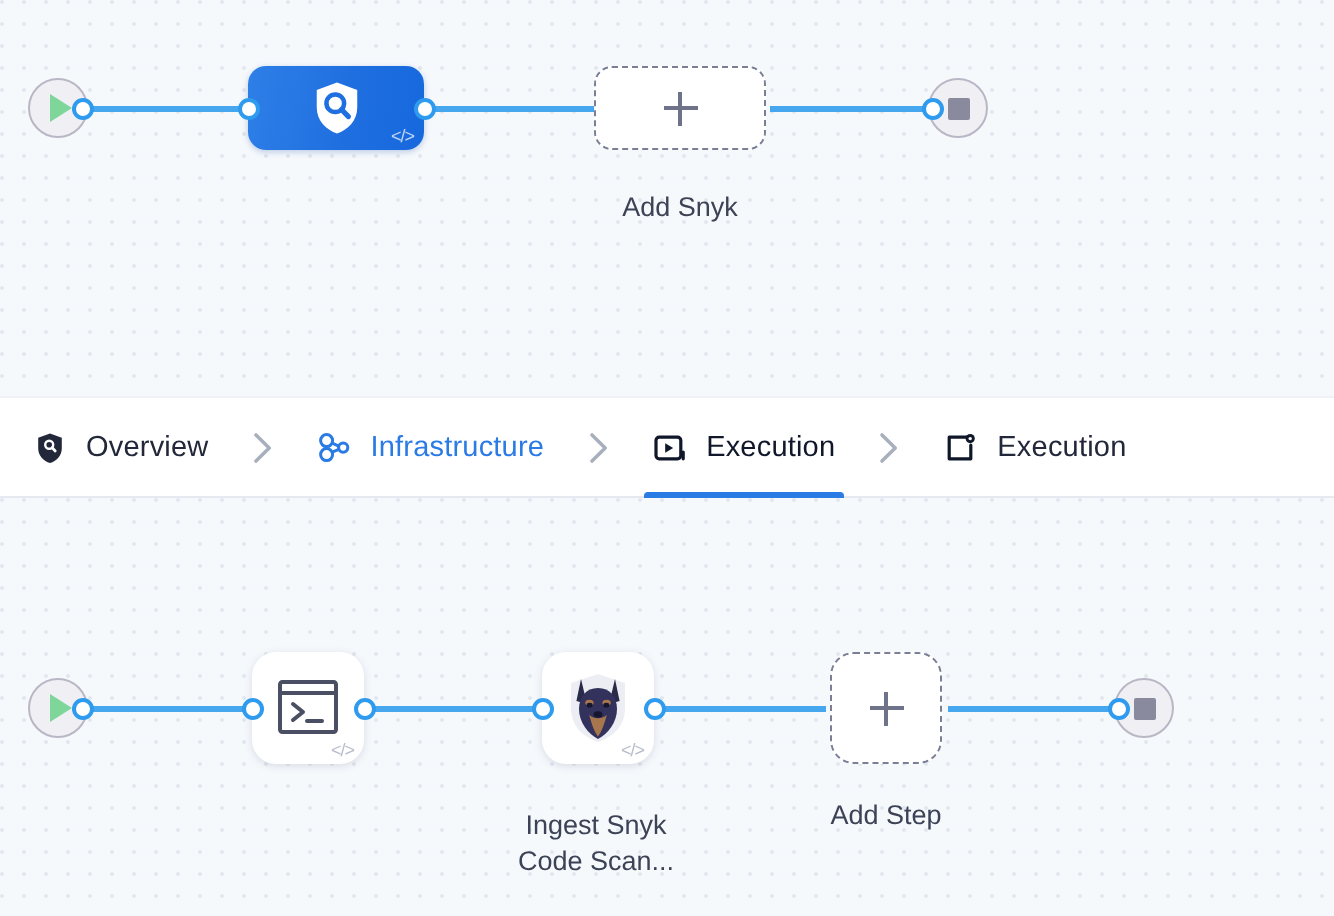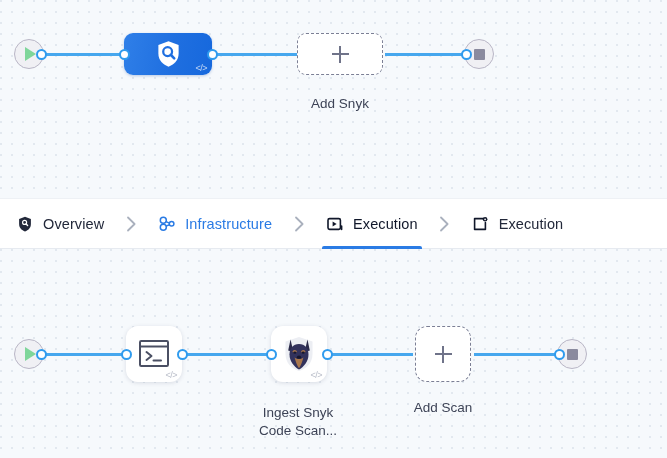--- a/index.html
+++ b/index.html
@@ -275,21 +275,21 @@
     <div class="port" style="left:266px;top:100px;"></div>
     <div class="port" style="left:322px;top:100px;"></div>
     <div class="caption" style="left:238px;top:155px;width:120px;">Ingest Snyk
 Code Scan...</div>
 
     <div class="node" style="left:415px;top:77px;">
       <div class="dashbox step">
         <span class="plus"></span>
       </div>
     </div>
-    <div class="caption" style="left:373px;top:150px;width:140px;">Add Scan</div>
+    <div class="caption" style="left:373px;top:150px;width:140px;">Add Step</div>
 
     <div class="node" style="left:557px;top:90px;">
       <div class="endpoint">
         <div class="stopsq"></div>
       </div>
     </div>
     <div class="port" style="left:554px;top:100px;"></div>
   </div>
 
 </div>

